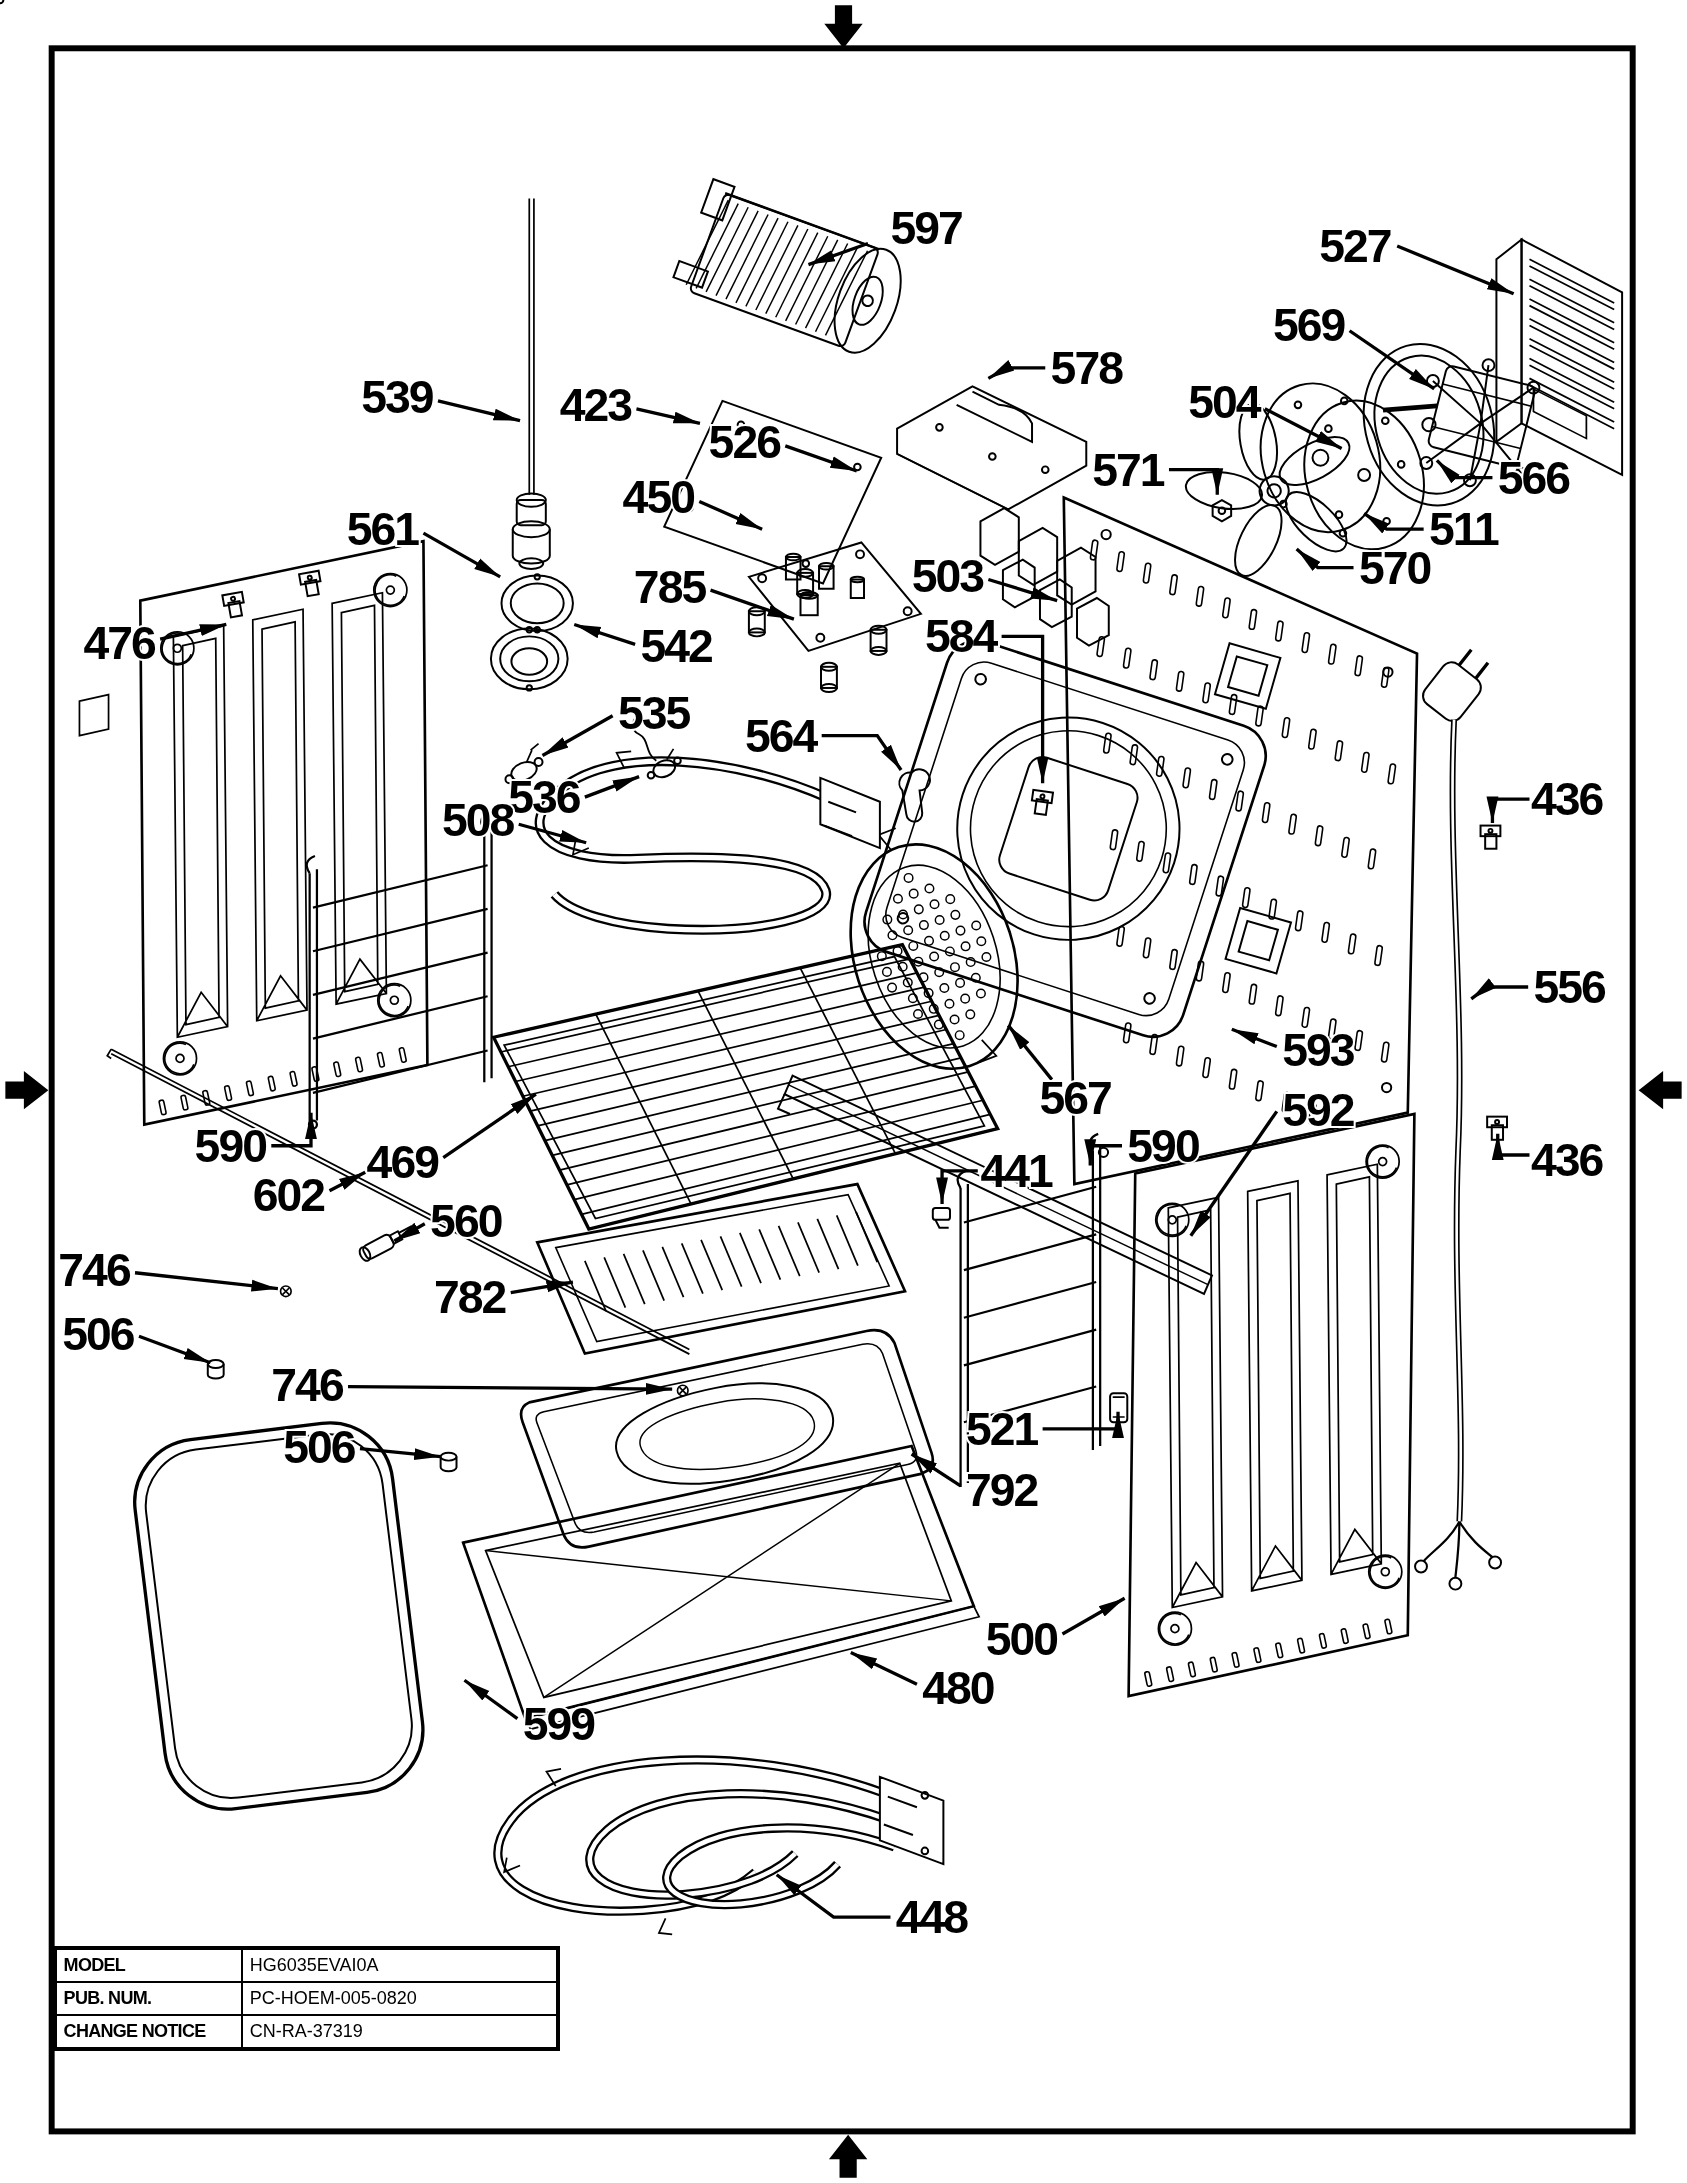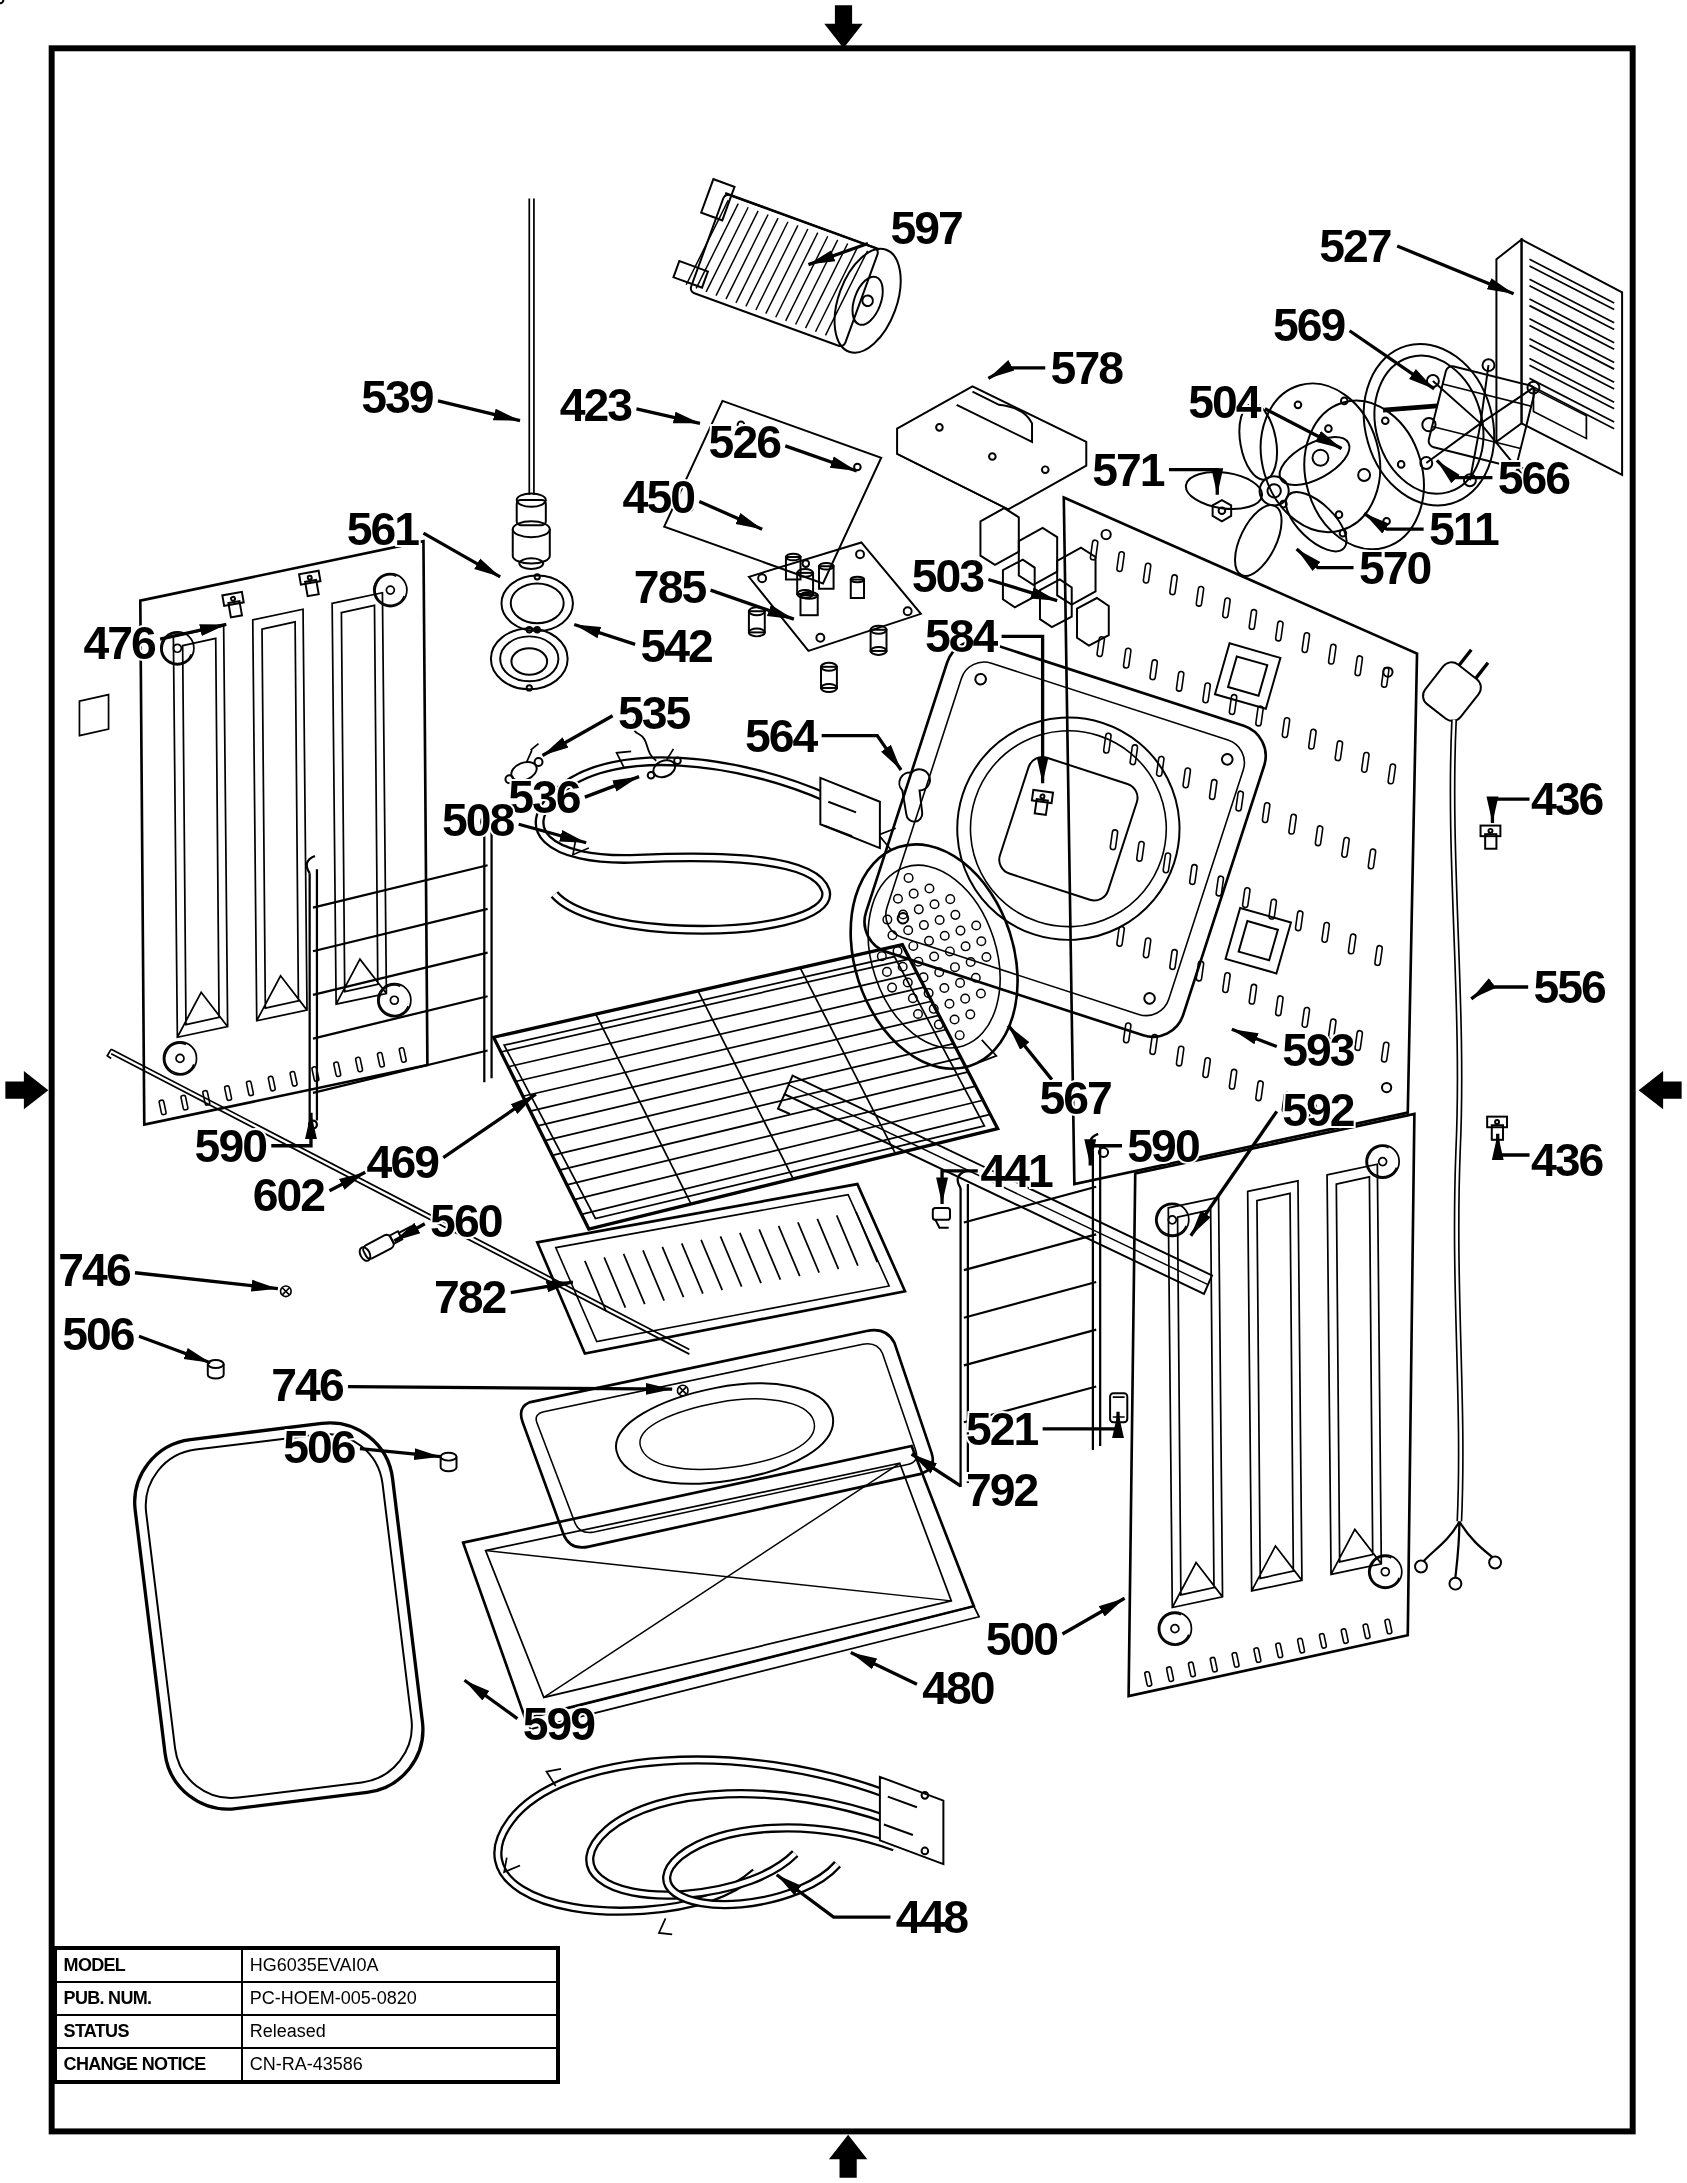--- a/index.html
+++ b/index.html
@@ -706,23 +706,19 @@
   <tbody>
     <tr>
       <td class="k">MODEL</td>
       <td class="v">HG6035EVAI0A</td>
     </tr>
     <tr>
       <td class="k">PUB. NUM.</td>
       <td class="v">PC-HOEM-005-0820</td>
     </tr>
     <tr>
-      <td class="k">STATUS</td>
-      <td class="v">Released</td>
-    </tr>
-    <tr>
       <td class="k">CHANGE NOTICE</td>
-      <td class="v">CN-RA-43586</td>
+      <td class="v">CN-RA-37319</td>
     </tr>
   </tbody>
 </table>
 </div>
 
 
 </body></html>

